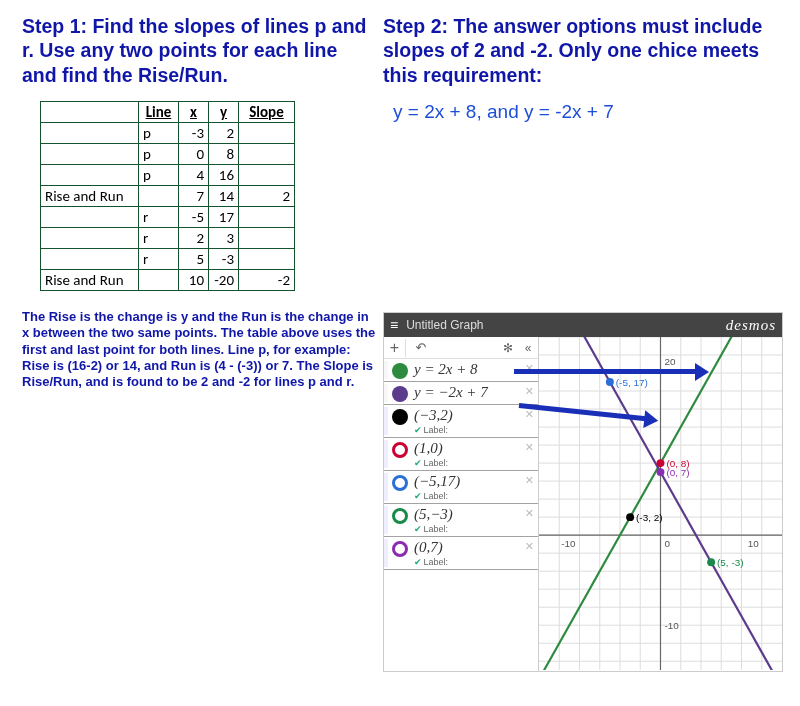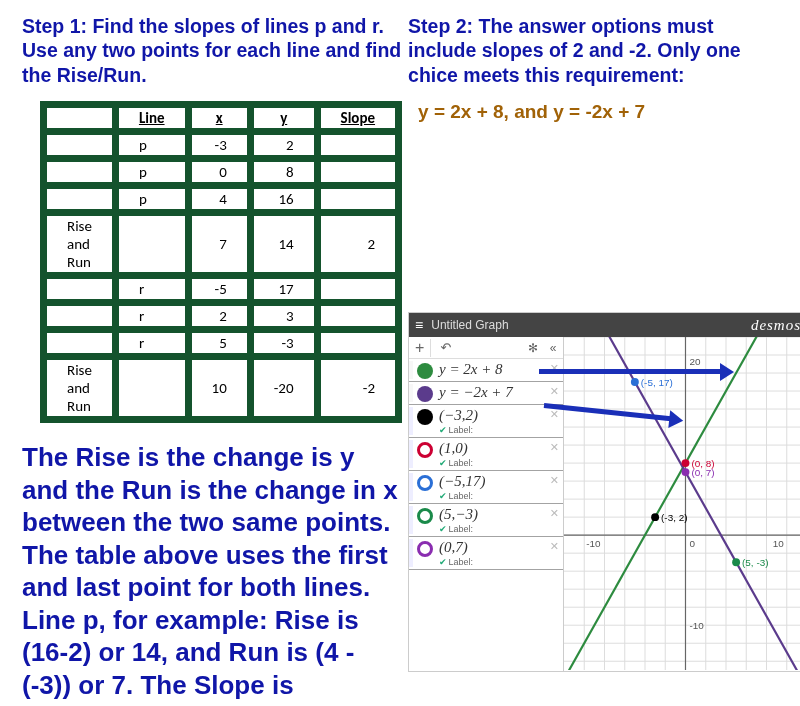--- a/index.html
+++ b/index.html
@@ -17,50 +17,50 @@
   .col-left { flex: 0 0 355px; }
   .col-right { flex: 1 1 auto; position: relative;}
   .step {
     color: #1016a8;
     font-weight: 700;
     font-size: 19.5px;
     line-height: 1.25;
     margin-bottom: 14px;
   }
   .answer {
-    color: #a16207;
-    font-weight: 700;
+    color: #1d4ed8;
+    font-weight: 400;
     font-size: 19px;
     margin: 4px 0 14px 10px;
   }
 
   
   table.data {
     border-collapse: collapse;
     font-family: Calibri, Arial, sans-serif;
     font-size: 15px;
     margin: 2px 0 18px 18px;
   }
   table.data td, table.data th {
-    border: 7px solid #14532d;
-    padding: 1px 20px;
+    border: 1px solid #14532d;
+    padding: 1px 4px;
     height: 20px;
   }
   table.data th { font-weight: 700; text-decoration: underline; text-align: center;}
   table.data td.lbl { width: 98px; text-align: left;}
   table.data td.num { text-align: right; }
   table.data td.c1 { width: 40px; }
   table.data td.c2 { width: 30px; }
   table.data td.c3 { width: 30px; }
   table.data td.c4 { width: 56px; }
 
   .explain {
     color: #1016a8;
     font-weight: 700;
-    font-size: 26px;
+    font-size: 13px;
     line-height: 1.25;
   }
 
   
   .desmos {
     position: absolute;
     left: 0;
     top: 298px;
     width: 400px;
     height: 360px;

